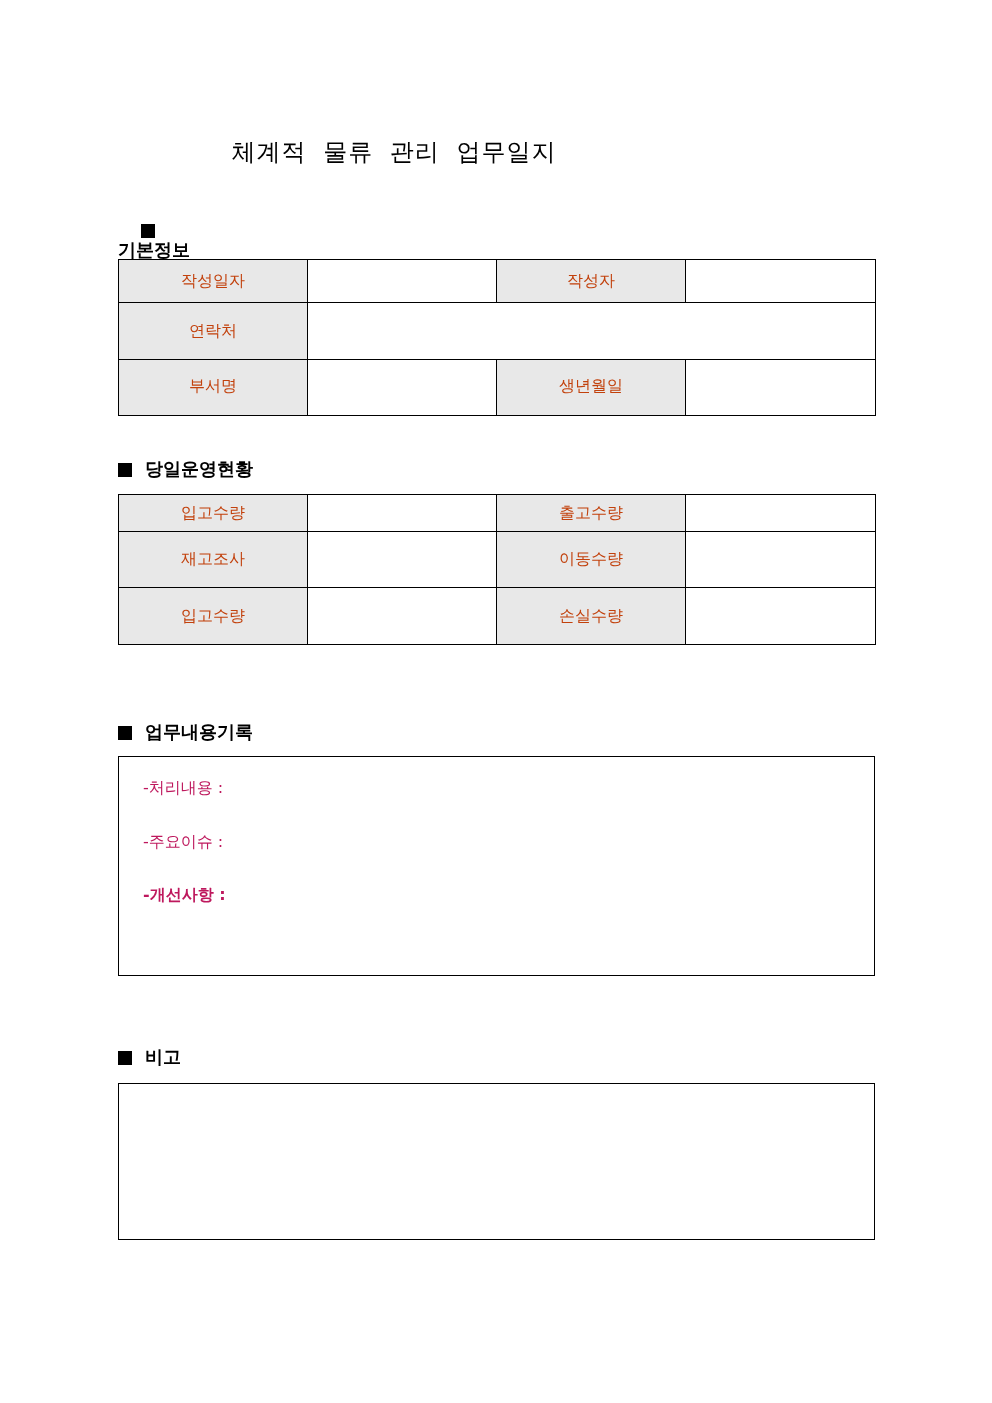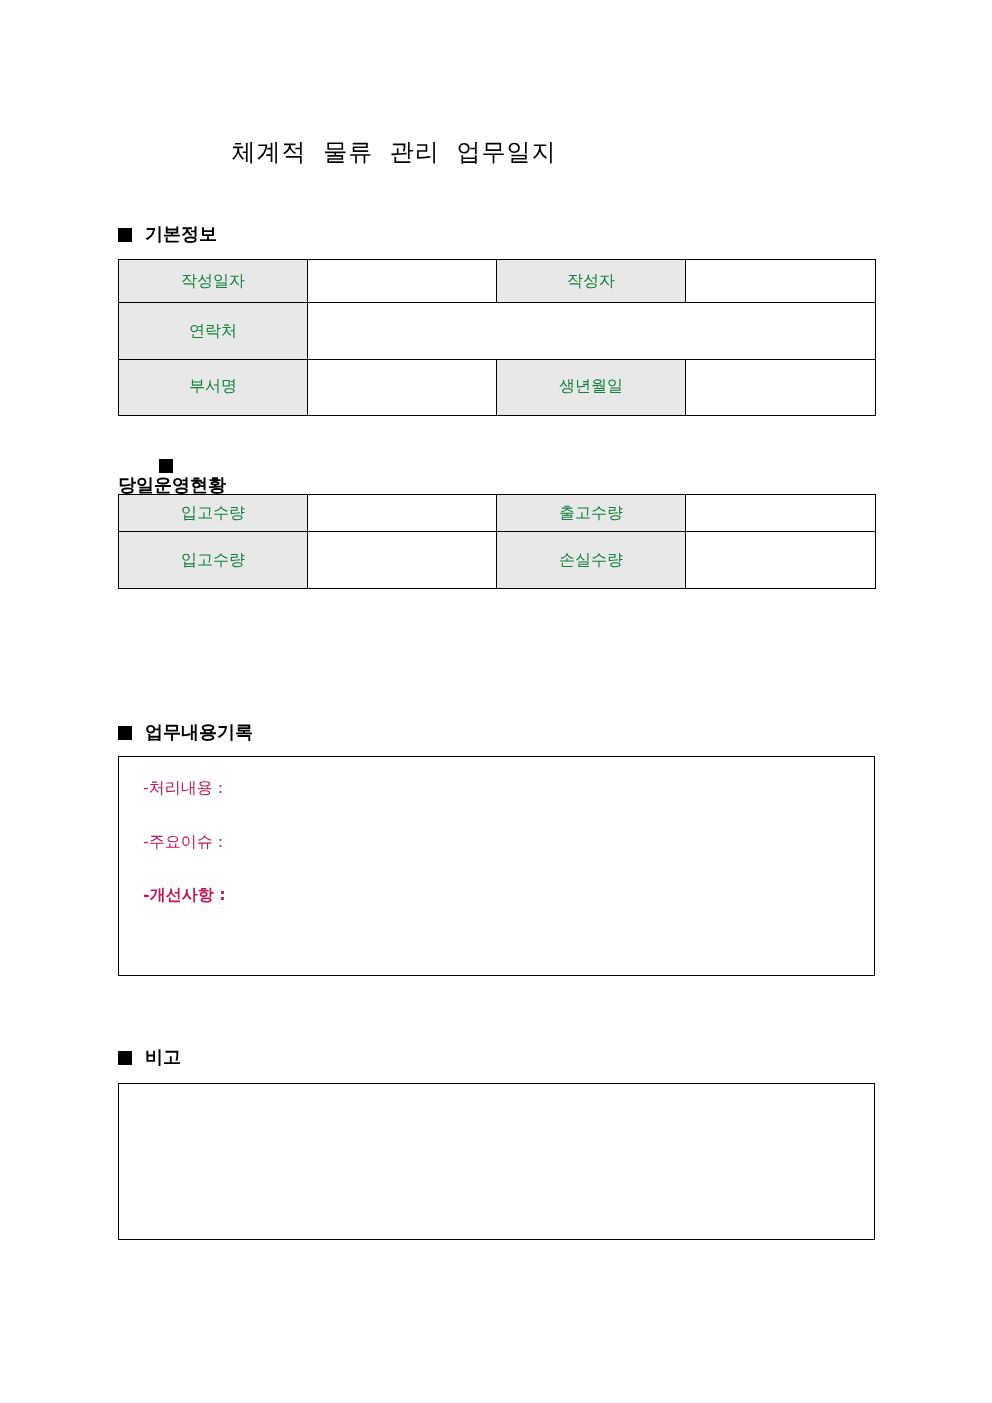--- a/index.html
+++ b/index.html
@@ -2,31 +2,31 @@
 <html><head>
 <meta charset="utf-8">
 <style>
   html, body { margin:0; padding:0; background:#ffffff; }
   body { width:992px; height:1403px; position:relative; font-family:"DejaVu Sans", "Liberation Sans", sans-serif; color:#000; }
   .title { position:absolute; left:0; width:788px; top:136px; text-align:center; font-size:24px; font-weight:normal; word-spacing:8px; letter-spacing:1px; }
   .section { position:absolute; left:118px; font-size:18px; font-weight:bold; display:flex; align-items:center; }
   .section .sq { display:inline-block; width:14px; height:14px; background:#000; margin-right:13px; margin-top:2px; }
   table.grid { position:absolute; left:118px; width:757px; border-collapse:collapse; table-layout:fixed; }
   table.grid td { border:1.5px solid #000; font-size:16px; text-align:center; padding:0; }
-  table.grid td.h { background:#e8e8e8; color:#15803d; }
+  table.grid td.h { background:#e8e8e8; color:#c2410c; }
   table.grid td.v { background:#fff; }
   .box { position:absolute; left:118px; width:755px; border:1.5px solid #000; background:#fff; }
   .box .line { position:absolute; left:24px; font-size:16px; color:#be185d; }
 </style>
 </head>
 <body>
 
 <div class="title">체계적 물류 관리 업무일지</div>
 
-<div class="section" style="top:222px;">
+<div class="section" style="top:222px;flex-direction:column;">
   <span class="sq"></span>
   <span>기본정보</span>
 </div>
 <table class="grid" style="top:259px;">
   <colgroup>
       <col style="width:189px">
       <col style="width:189px">
       <col style="width:189px">
       <col style="width:190px">
     </colgroup>
@@ -43,36 +43,42 @@
   </tr>
   <tr style="height:56px;">
     <td class="h" style="vertical-align:top;padding-top:16px;">부서명</td>
     <td class="v"></td>
     <td class="h" style="vertical-align:top;padding-top:16px;">생년월일</td>
     <td class="v"></td>
   </tr>
 </tbody>
   </table>
 
-<div class="section" style="top:457px;flex-direction:column;">
+<div class="section" style="top:457px;">
   <span class="sq"></span>
   <span>당일운영현황</span>
 </div>
 <table class="grid" style="top:494px;">
   <colgroup>
       <col style="width:189px">
       <col style="width:189px">
       <col style="width:189px">
       <col style="width:190px">
     </colgroup>
   <tbody>
       <tr style="height:37px;">
     <td class="h">입고수량</td>
     <td class="v"></td>
     <td class="h">출고수량</td>
+    <td class="v"></td>
+  </tr>
+  <tr style="height:56px;">
+    <td class="h">재고조사</td>
+    <td class="v"></td>
+    <td class="h">이동수량</td>
     <td class="v"></td>
   </tr>
   <tr style="height:57px;">
     <td class="h">입고수량</td>
     <td class="v"></td>
     <td class="h">손실수량</td>
     <td class="v"></td>
   </tr>
 </tbody>
   </table>

